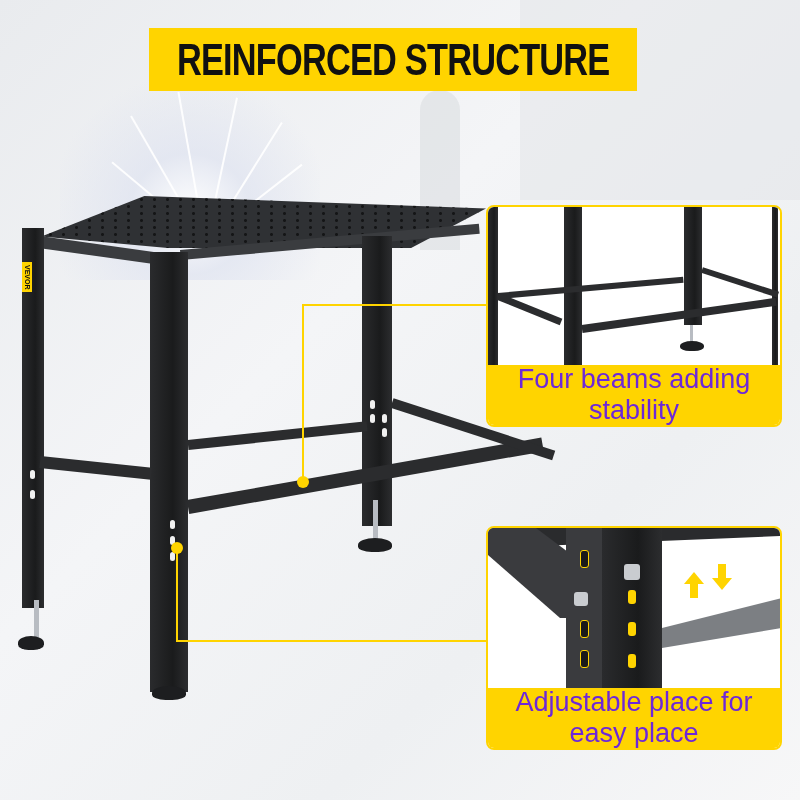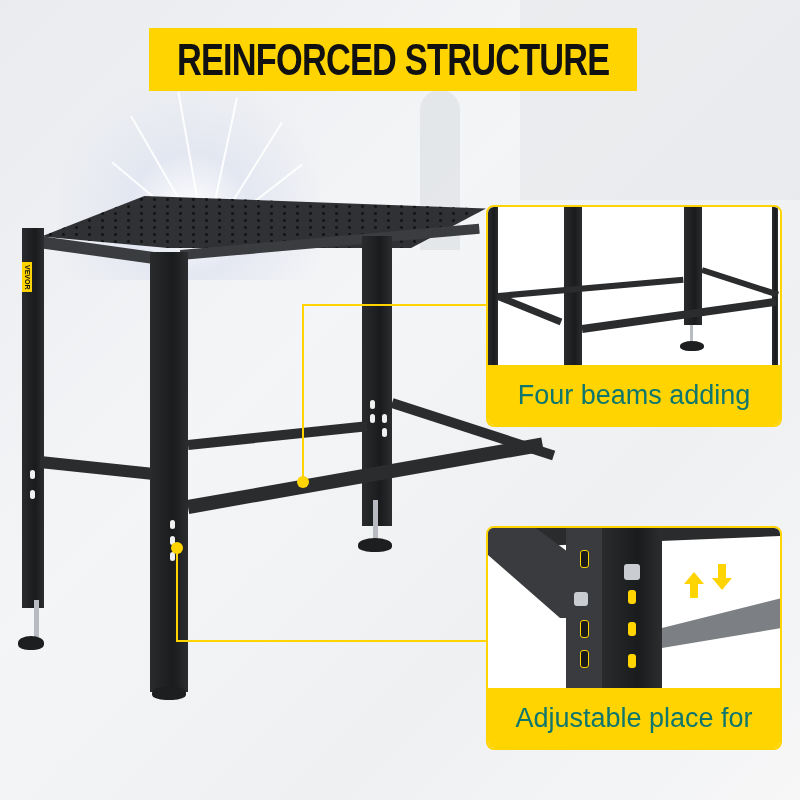--- a/index.html
+++ b/index.html
@@ -24,21 +24,21 @@
   .leg{position:absolute;background:linear-gradient(90deg,#2a2b2d,#1a1b1c 60%,#2c2d2f);}
   .beam{position:absolute;background:#2b2c2e;transform-origin:left center;}
   .slot{position:absolute;width:5px;height:9px;border-radius:3px;background:#f0f0f0;}
   .foot{position:absolute;width:34px;height:14px;border-radius:50% 50% 40% 40%;background:#1d1e20;}
   .rod{position:absolute;width:5px;background:#b8bcc2;}
   .brand{position:absolute;left:22px;top:262px;width:10px;height:30px;background:#ffd400;
     font-size:7px;font-weight:bold;color:#111;writing-mode:vertical-rl;text-align:center;line-height:10px;}
   
   .card{position:absolute;border:2px solid #ffd400;border-radius:8px;overflow:hidden;background:#fff;}
   .card .img{position:absolute;left:0;top:0;right:0;background:#fff;}
-  .card .cap{position:absolute;left:0;right:0;bottom:0;background:#ffd400;color:#0f766e;
+  .card .cap{position:absolute;left:0;right:0;bottom:0;background:#ffd400;color:#6d28d9;
     text-align:center;font-size:27px;line-height:31px;display:flex;flex-direction:column;justify-content:center;}
   .line{position:absolute;background:#ffd400;}
   .dot{position:absolute;width:12px;height:12px;border-radius:50%;background:#ffd400;}
 </style>
 </head>
 <body>
 
 <div class="bg-shape" style="left:520px;top:0;width:280px;height:200px;background:#e4e6ea;"></div>
 <div class="bg-shape" style="left:420px;top:90px;width:40px;height:160px;border-radius:20px 20px 0 0;background:#dadde1;"></div>
 <div class="sparks">
@@ -105,20 +105,21 @@
     <div class="leg" style="left:284px;top:0;width:6px;height:158px;"></div>
     <div class="beam" style="left:94px;top:118px;width:196px;height:8px;transform:rotate(-8deg);"></div>
     <div class="beam" style="left:10px;top:86px;width:186px;height:6px;transform:rotate(-5deg);"></div>
     <div class="beam" style="left:10px;top:86px;width:68px;height:7px;transform:rotate(22deg);"></div>
     <div class="beam" style="left:214px;top:60px;width:80px;height:6px;transform:rotate(18deg);"></div>
     <div class="rod" style="left:202px;top:118px;height:20px;width:3px;"></div>
     <div class="foot" style="left:192px;top:134px;width:24px;height:10px;"></div>
   </div>
   <div class="cap" style="height:60px;">
     <span>Four beams adding</span>
+    <span>stability</span>
   </div>
 </div>
 
 <div class="card" style="left:486px;top:526px;width:292px;height:220px;">
   <div class="img" style="height:160px;">
     <div style="position:absolute;left:0;top:0;width:292px;height:20px;background:#2a2b2d;clip-path:polygon(0 0,100% 0,100% 40%,0 100%);"></div>
     <div style="position:absolute;left:0;top:0;width:120px;height:90px;background:#3a3b3e;clip-path:polygon(0 0,40% 0,100% 60%,100% 100%,60% 100%,0 30%);"></div>
     <div class="leg" style="left:78px;top:0;width:40px;height:160px;background:#3a3b3e;"></div>
     <div class="leg" style="left:114px;top:0;width:60px;height:160px;"></div>
     <div style="position:absolute;left:174px;top:70px;width:120px;height:50px;background:#7c7f83;clip-path:polygon(0 60%,100% 0,100% 60%,0 100%);"></div>
@@ -134,14 +135,15 @@
       <div style="width:0;height:0;border-left:10px solid transparent;border-right:10px solid transparent;border-bottom:12px solid #ffd400;"></div>
       <div style="width:8px;height:14px;background:#ffd400;margin-left:6px;"></div>
     </div>
     <div style="position:absolute;left:224px;top:36px;">
       <div style="width:8px;height:14px;background:#ffd400;margin-left:6px;"></div>
       <div style="width:0;height:0;border-left:10px solid transparent;border-right:10px solid transparent;border-top:12px solid #ffd400;"></div>
     </div>
   </div>
   <div class="cap" style="height:60px;">
     <span>Adjustable place for</span>
+    <span>easy place</span>
   </div>
 </div>
 
 </body></html>

